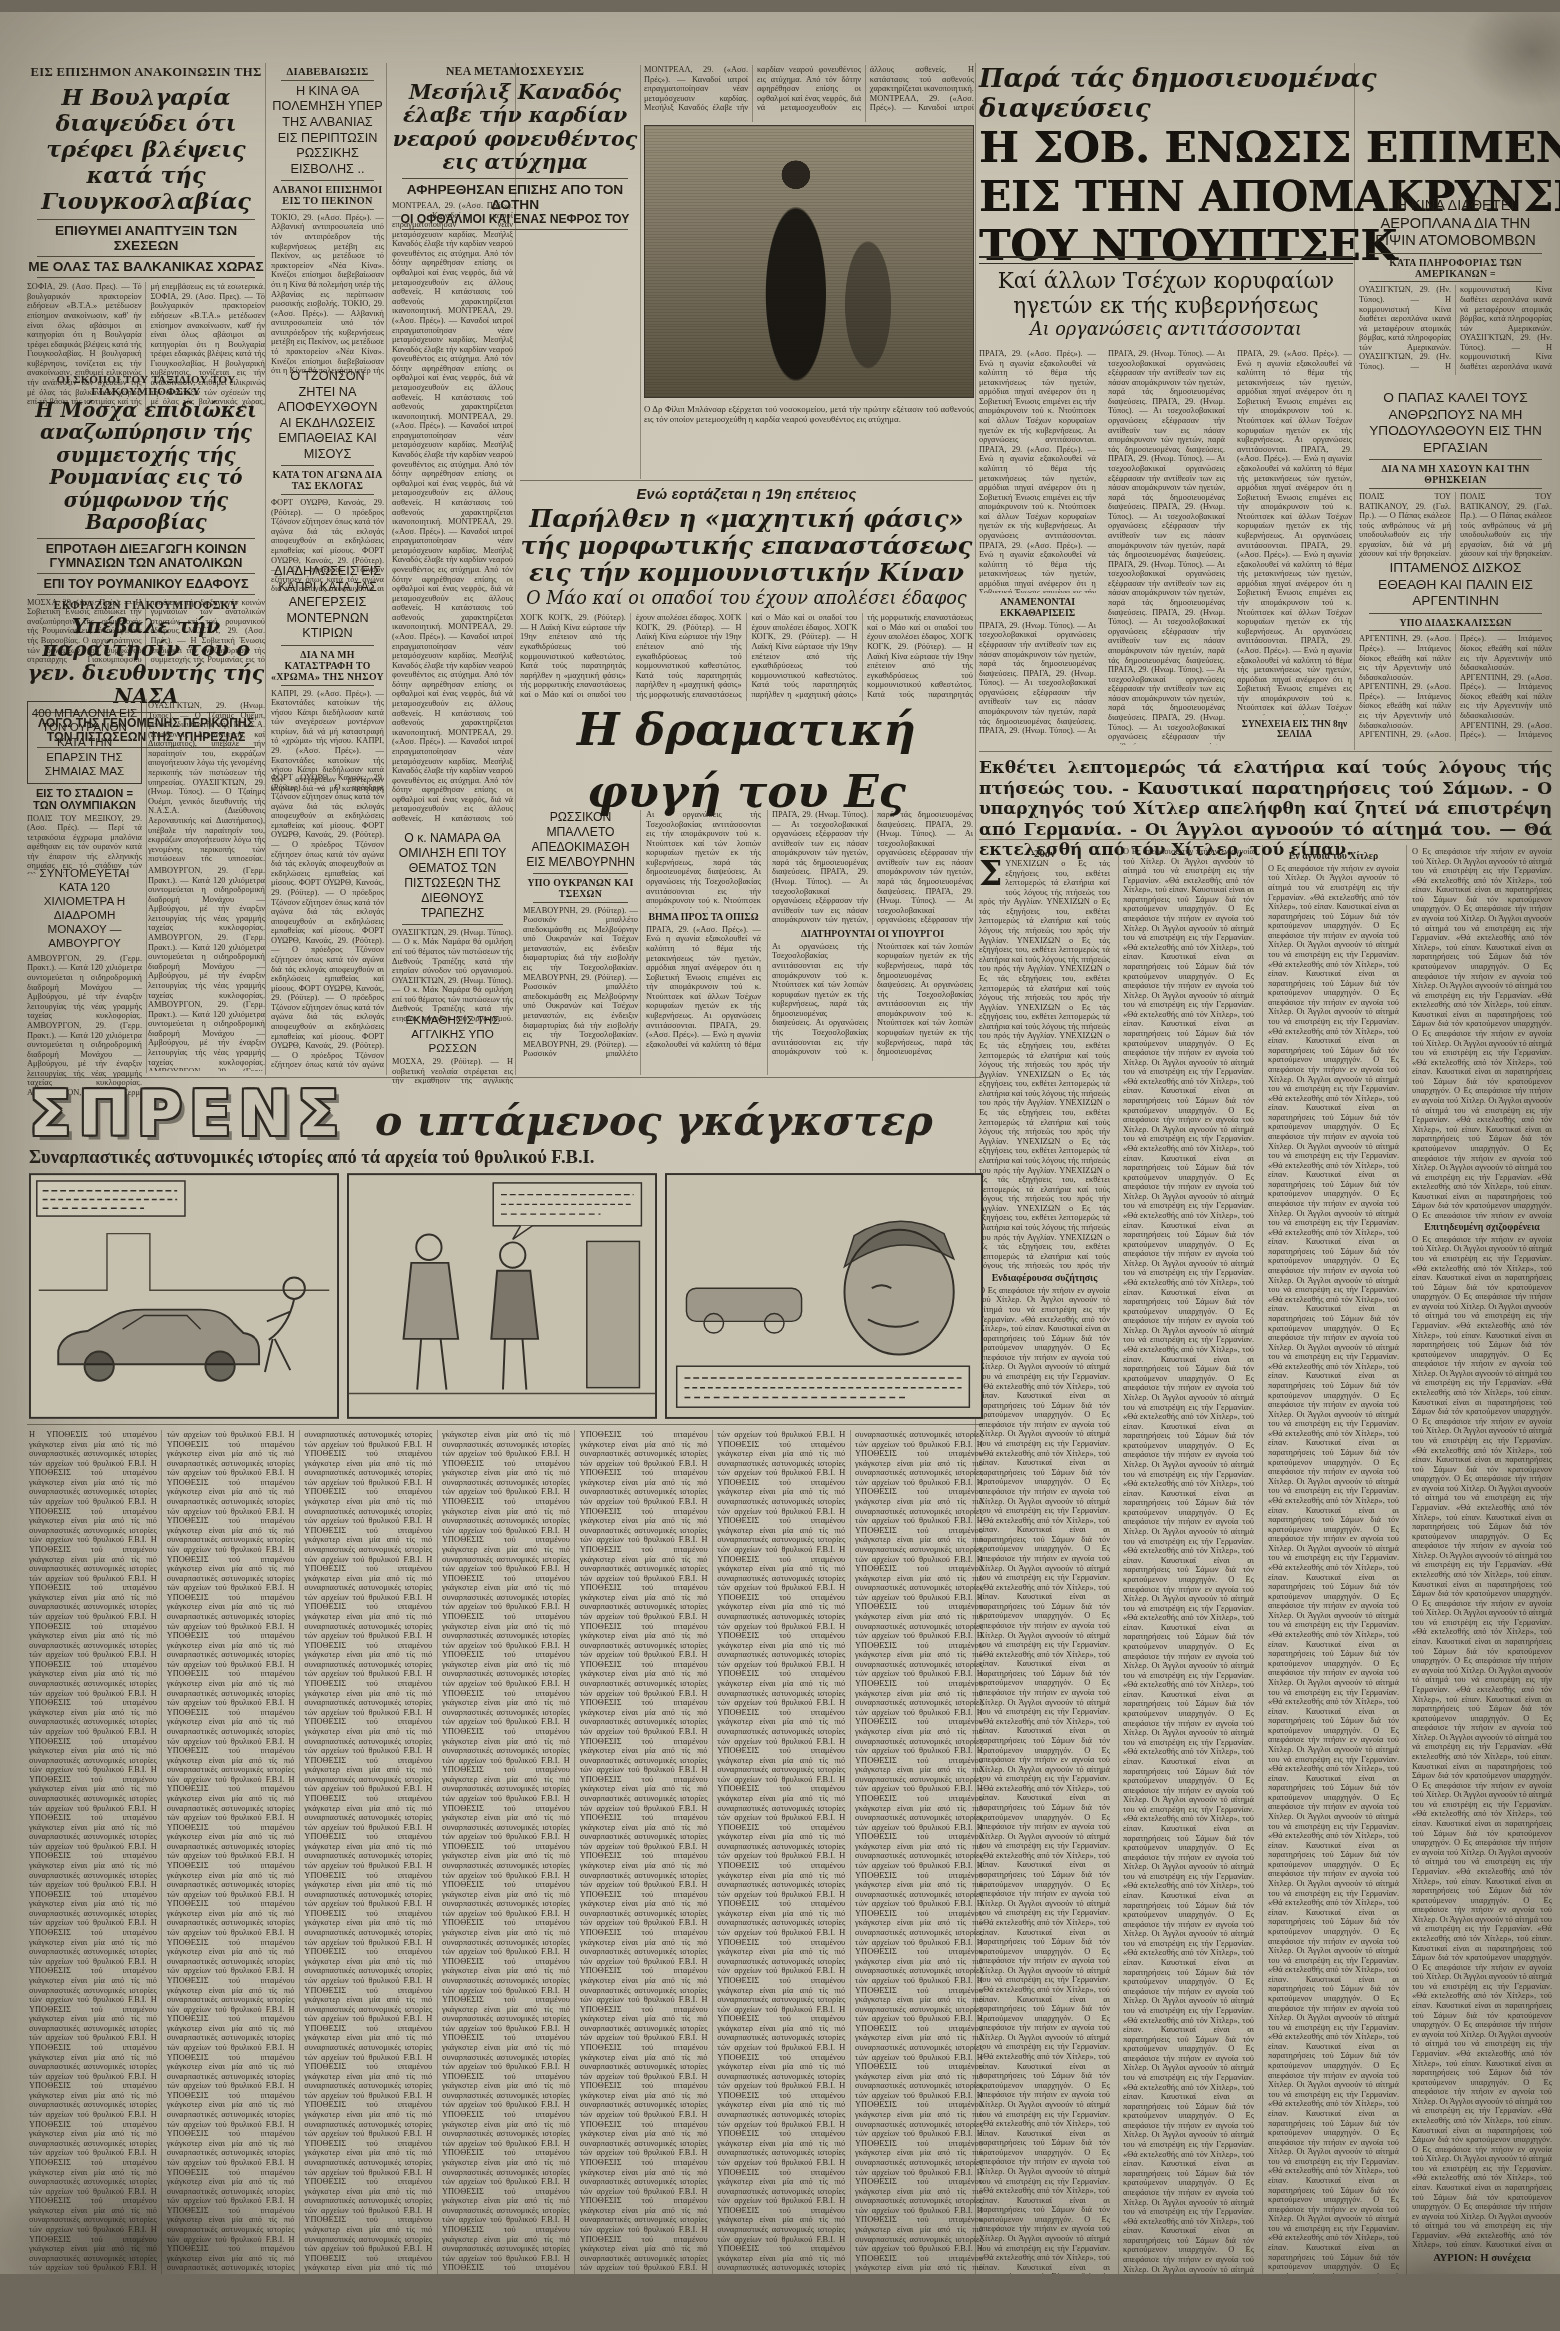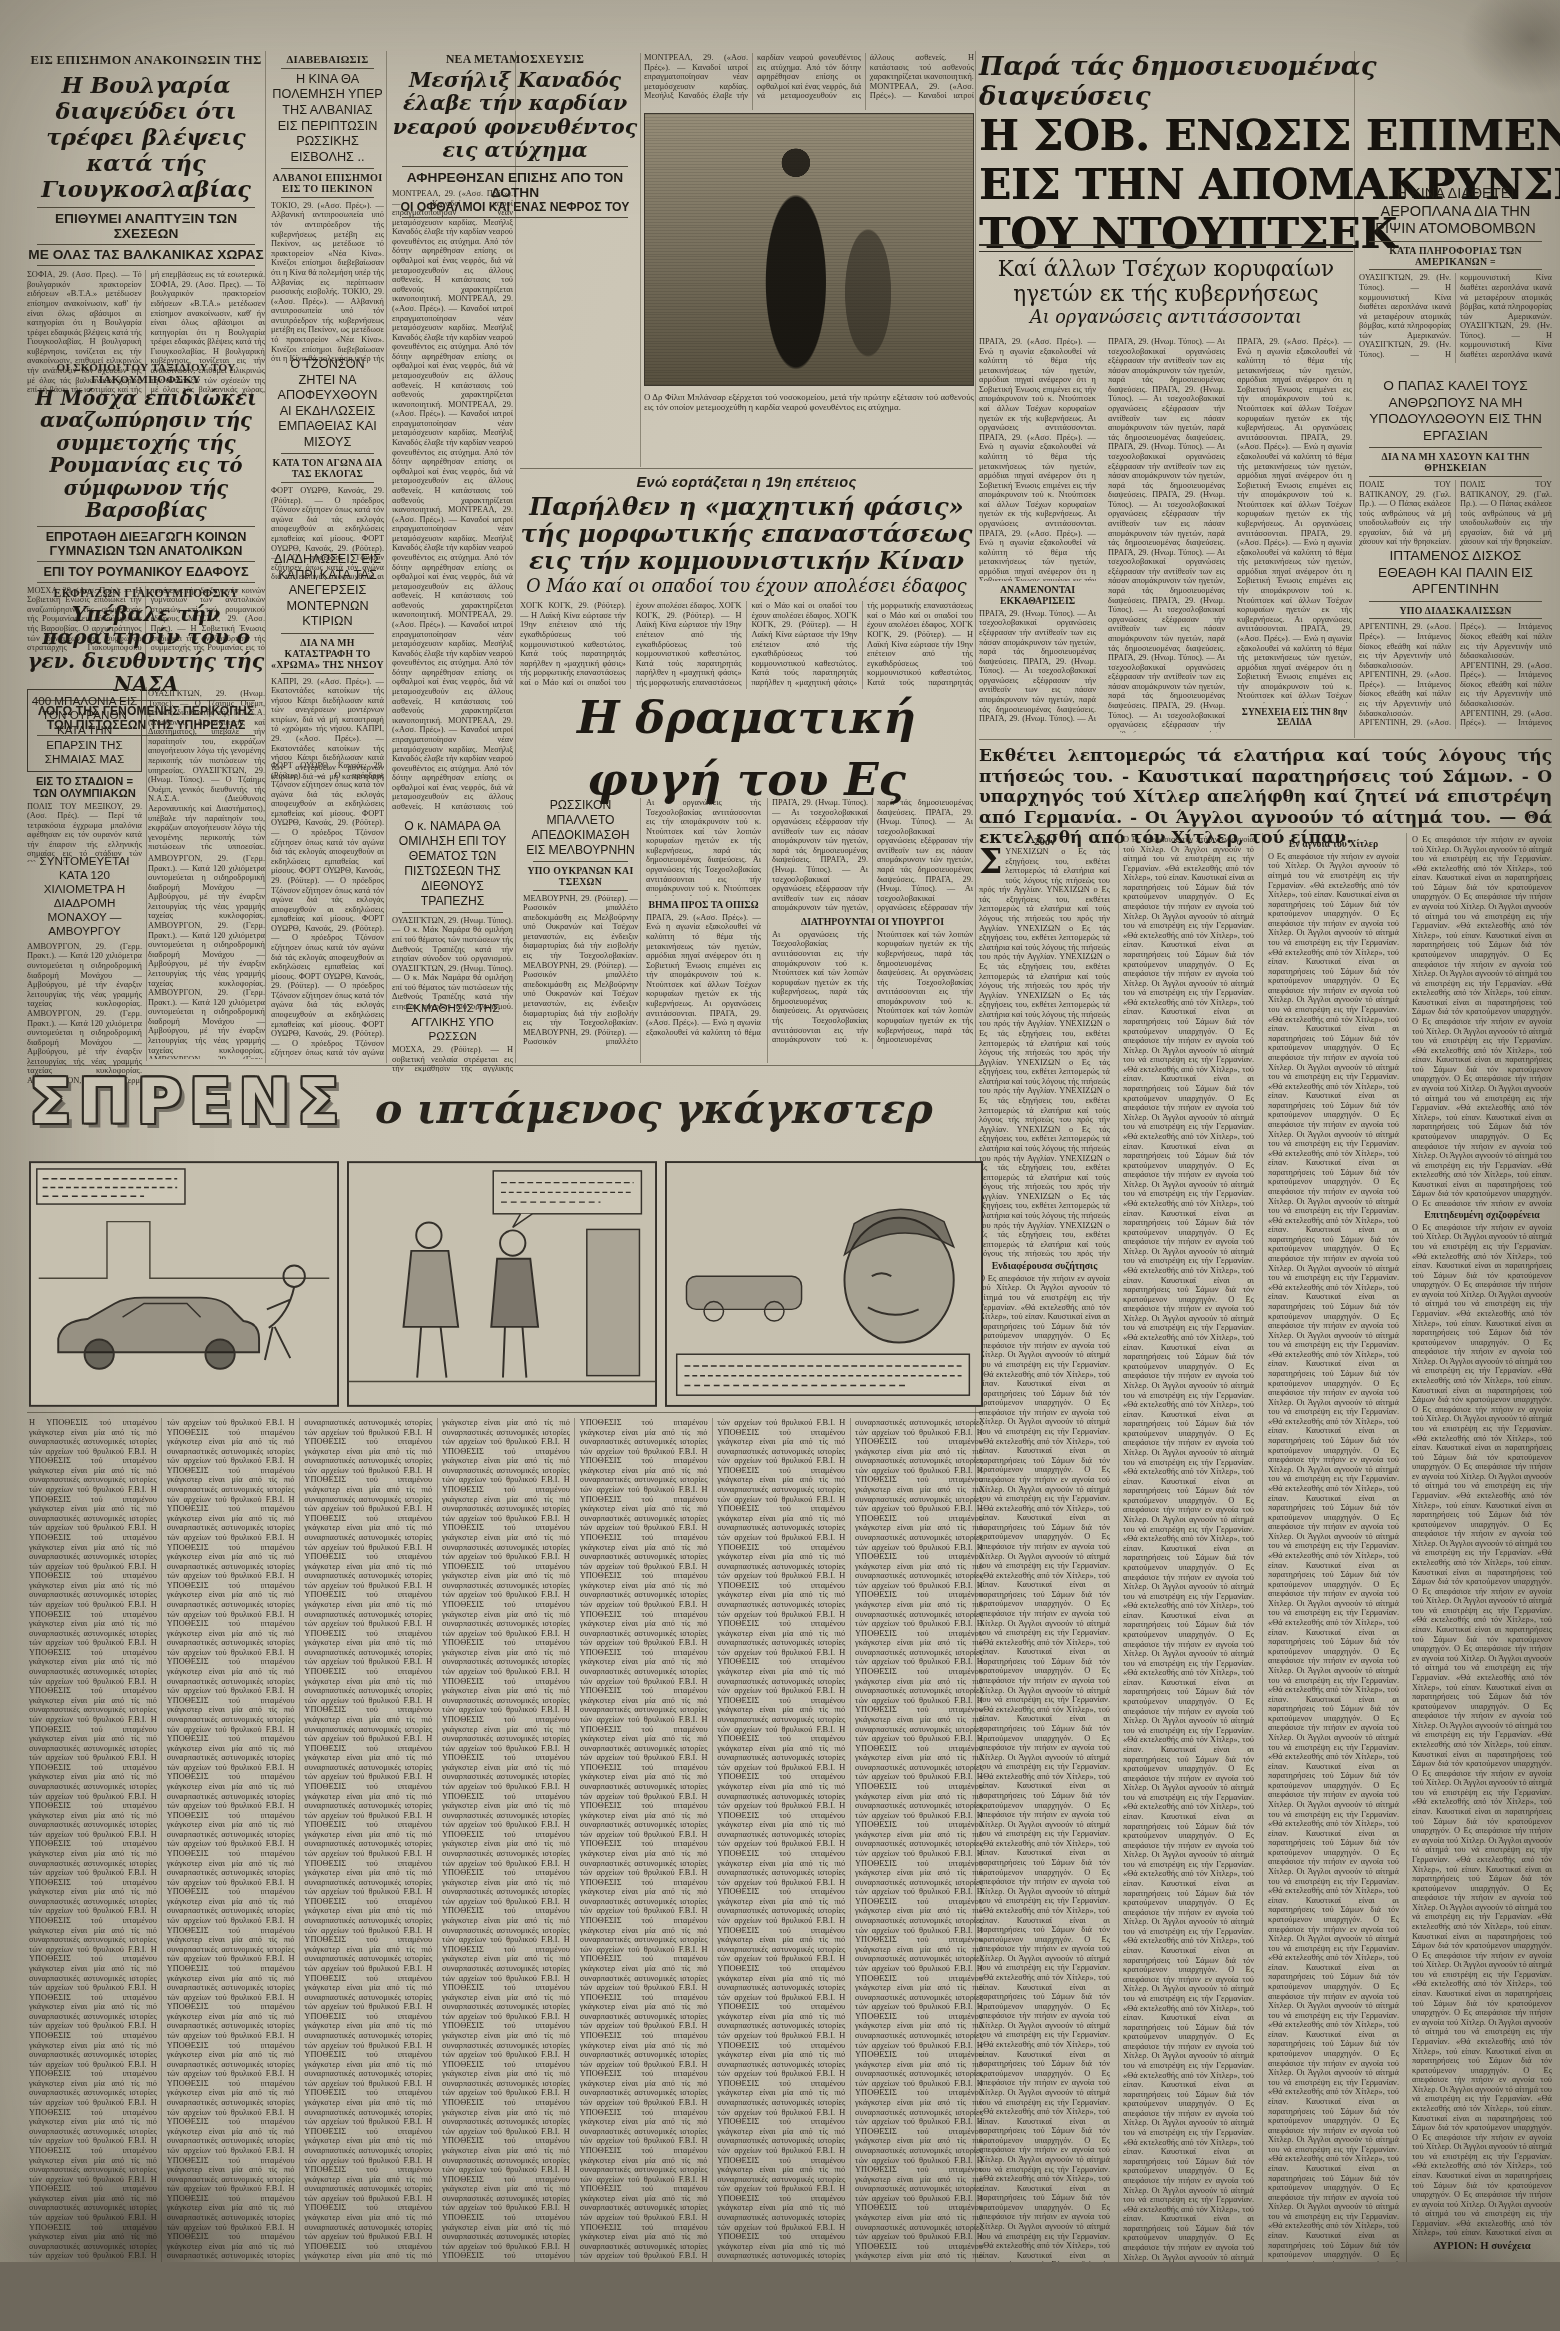--- a/index.html
+++ b/index.html
@@ -1,17 +1,17 @@
 <!DOCTYPE html>
 <html><head>
 <meta charset="utf-8">
 <style>
   html,body{margin:0;padding:0;background:#6e685c;}
   .page{
-    position:relative;width:1560px;height:2262px;margin:0 auto;
+    position:relative;width:1560px;height:2262px;margin:12px auto;
     background:radial-gradient(ellipse at 50% 28%, #cfc9b9 0%, #c7c1b1 55%, #b5af9e 100%);
     font-family:"Liberation Serif",serif;color:#29251e;overflow:hidden;
     box-shadow:inset 0 0 195px rgba(40,34,24,.38);
   }
   .blk{position:absolute;}
   .vr{position:absolute;width:1px;background:#5a5344;opacity:.55;}
   .hrl{position:absolute;height:1px;background:#4e4839;opacity:.7;}
   .dblr{position:absolute;height:4.9px;border-top:2px solid #332f26;border-bottom:1px solid #332f26;}
   .kick{font-weight:bold;text-align:center;color:#221e17;letter-spacing:0.3px;}
   .hl{font-family:"DejaVu Serif",serif;font-weight:bold;font-style:italic;text-align:center;color:#1d1913;margin:0;}
@@ -295,20 +295,21 @@
     <div class="shc">Επιτηδευμένη σχιζοφρένεια</div>
     <div class="bd" style="height:1016px">Ο Ες απεφάσισε τήν πτήσιν εν αγνοία τού Χίτλερ. Οι Άγγλοι αγνοούν τό αίτημά του νά επιστρέψη εις τήν Γερμανίαν. «Θά εκτελεσθής από τόν Χίτλερ», τού είπαν. Καυστικαί είναι αι παρατηρήσεις τού Σάμων διά τόν κρατούμενον υπαρχηγόν. Ο Ες απεφάσισε τήν πτήσιν εν αγνοία τού Χίτλερ. Οι Άγγλοι αγνοούν τό αίτημά του νά επιστρέψη εις τήν Γερμανίαν. «Θά εκτελεσθής από τόν Χίτλερ», τού είπαν. Καυστικαί είναι αι παρατηρήσεις τού Σάμων διά τόν κρατούμενον υπαρχηγόν. Ο Ες απεφάσισε τήν πτήσιν εν αγνοία τού Χίτλερ. Οι Άγγλοι αγνοούν τό αίτημά του νά επιστρέψη εις τήν Γερμανίαν. «Θά εκτελεσθής από τόν Χίτλερ», τού είπαν. Καυστικαί είναι αι παρατηρήσεις τού Σάμων διά τόν κρατούμενον υπαρχηγόν. Ο Ες απεφάσισε τήν πτήσιν εν αγνοία τού Χίτλερ. Οι Άγγλοι αγνοούν τό αίτημά του νά επιστρέψη εις τήν Γερμανίαν. «Θά εκτελεσθής από τόν Χίτλερ», τού είπαν. Καυστικαί είναι αι παρατηρήσεις τού Σάμων διά τόν κρατούμενον υπαρχηγόν. Ο Ες απεφάσισε τήν πτήσιν εν αγνοία τού Χίτλερ. Οι Άγγλοι αγνοούν τό αίτημά του νά επιστρέψη εις τήν Γερμανίαν. «Θά εκτελεσθής από τόν Χίτλερ», τού είπαν. Καυστικαί είναι αι παρατηρήσεις τού Σάμων διά τόν κρατούμενον υπαρχηγόν. Ο Ες απεφάσισε τήν πτήσιν εν αγνοία τού Χίτλερ. Οι Άγγλοι αγνοούν τό αίτημά του νά επιστρέψη εις τήν Γερμανίαν. «Θά εκτελεσθής από τόν Χίτλερ», τού είπαν. Καυστικαί είναι αι παρατηρήσεις τού Σάμων διά τόν κρατούμενον υπαρχηγόν. Ο Ες απεφάσισε τήν πτήσιν εν αγνοία τού Χίτλερ. Οι Άγγλοι αγνοούν τό αίτημά του νά επιστρέψη εις τήν Γερμανίαν. «Θά εκτελεσθής από τόν Χίτλερ», τού είπαν. Καυστικαί είναι αι παρατηρήσεις τού Σάμων διά τόν κρατούμενον υπαρχηγόν. Ο Ες απεφάσισε τήν πτήσιν εν αγνοία τού Χίτλερ. Οι Άγγλοι αγνοούν τό αίτημά του νά επιστρέψη εις τήν Γερμανίαν. «Θά εκτελεσθής από τόν Χίτλερ», τού είπαν. Καυστικαί είναι αι παρατηρήσεις τού Σάμων διά τόν κρατούμενον υπαρχηγόν. Ο Ες απεφάσισε τήν πτήσιν εν αγνοία τού Χίτλερ. Οι Άγγλοι αγνοούν τό αίτημά του νά επιστρέψη εις τήν Γερμανίαν. «Θά εκτελεσθής από τόν Χίτλερ», τού είπαν. Καυστικαί είναι αι παρατηρήσεις τού Σάμων διά τόν κρατούμενον υπαρχηγόν. Ο Ες απεφάσισε τήν πτήσιν εν αγνοία τού Χίτλερ. Οι Άγγλοι αγνοούν τό αίτημά του νά επιστρέψη εις τήν Γερμανίαν. «Θά εκτελεσθής από τόν Χίτλερ», τού είπαν. Καυστικαί είναι αι παρατηρήσεις τού Σάμων διά τόν κρατούμενον υπαρχηγόν. Ο Ες απεφάσισε τήν πτήσιν εν αγνοία τού Χίτλερ. Οι Άγγλοι αγνοούν τό αίτημά του νά επιστρέψη εις τήν Γερμανίαν. «Θά εκτελεσθής από τόν Χίτλερ», τού είπαν. Καυστικαί είναι αι παρατηρήσεις τού Σάμων διά τόν κρατούμενον υπαρχηγόν. Ο Ες απεφάσισε τήν πτήσιν εν αγνοία τού Χίτλερ. Οι Άγγλοι αγνοούν τό αίτημά του νά επιστρέψη εις τήν Γερμανίαν. «Θά εκτελεσθής από τόν Χίτλερ», τού είπαν. Καυστικαί είναι αι παρατηρήσεις τού Σάμων διά τόν κρατούμενον υπαρχηγόν. Ο Ες απεφάσισε τήν πτήσιν εν αγνοία τού Χίτλερ. Οι Άγγλοι αγνοούν τό αίτημά του νά επιστρέψη εις τήν Γερμανίαν. «Θά εκτελεσθής από τόν Χίτλερ», τού είπαν. Καυστικαί είναι αι παρατηρήσεις τού Σάμων διά τόν κρατούμενον υπαρχηγόν. Ο Ες απεφάσισε τήν πτήσιν εν αγνοία τού Χίτλερ. Οι Άγγλοι αγνοούν τό αίτημά του νά επιστρέψη εις τήν Γερμανίαν. «Θά εκτελεσθής από τόν Χίτλερ», τού είπαν. Καυστικαί είναι αι παρατηρήσεις τού Σάμων διά τόν κρατούμενον υπαρχηγόν. Ο Ες απεφάσισε τήν πτήσιν εν αγνοία τού Χίτλερ. Οι Άγγλοι αγνοούν τό αίτημά του νά επιστρέψη εις τήν Γερμανίαν. «Θά εκτελεσθής από τόν Χίτλερ», τού είπαν. Καυστικαί είναι αι παρατηρήσεις τού Σάμων διά τόν κρατούμενον υπαρχηγόν. Ο Ες απεφάσισε τήν πτήσιν εν αγνοία τού Χίτλερ. Οι Άγγλοι αγνοούν τό αίτημά του νά επιστρέψη εις τήν Γερμανίαν. «Θά εκτελεσθής από τόν Χίτλερ», τού είπαν. Καυστικαί είναι αι παρατηρήσεις τού Σάμων διά τόν κρατούμενον υπαρχηγόν. Ο Ες απεφάσισε τήν πτήσιν εν αγνοία τού Χίτλερ. Οι Άγγλοι αγνοούν τό αίτημά του νά επιστρέψη εις τήν Γερμανίαν. «Θά εκτελεσθής από τόν Χίτλερ», τού είπαν. Καυστικαί είναι αι παρατηρήσεις τού Σάμων διά τόν κρατούμενον υπαρχηγόν. Ο Ες απεφάσισε τήν πτήσιν εν αγνοία τού Χίτλερ. Οι Άγγλοι αγνοούν τό αίτημά του νά επιστρέψη εις τήν Γερμανίαν. «Θά εκτελεσθής από τόν Χίτλερ», τού είπαν. Καυστικαί είναι αι παρατηρήσεις τού Σάμων διά τόν κρατούμενον υπαρχηγόν. Ο Ες απεφάσισε τήν πτήσιν εν αγνοία τού Χίτλερ. Οι Άγγλοι αγνοούν τό αίτημά του νά επιστρέψη εις τήν Γερμανίαν. «Θά εκτελεσθής από τόν Χίτλερ», τού είπαν. Καυστικαί είναι αι παρατηρήσεις τού Σάμων διά τόν κρατούμενον υπαρχηγόν. Ο Ες απεφάσισε τήν πτήσιν εν αγνοία τού Χίτλερ. Οι Άγγλοι αγνοούν τό αίτημά του νά επιστρέψη εις τήν Γερμανίαν. «Θά εκτελεσθής από τόν Χίτλερ», τού είπαν. Καυστικαί είναι αι παρατηρήσεις τού Σάμων διά τόν κρατούμενον υπαρχηγόν. Ο Ες απεφάσισε τήν πτήσιν εν αγνοία τού Χίτλερ. Οι Άγγλοι αγνοούν τό αίτημά του νά επιστρέψη εις τήν Γερμανίαν. «Θά εκτελεσθής από τόν Χίτλερ», τού είπαν. Καυστικαί είναι αι παρατηρήσεις τού Σάμων διά τόν κρατούμενον υπαρχηγόν. Ο Ες απεφάσισε τήν πτήσιν εν αγνοία τού Χίτλερ. Οι Άγγλοι αγνοούν τό αίτημά του νά επιστρέψη εις τήν Γερμανίαν. «Θά εκτελεσθής από τόν Χίτλερ», τού είπαν. Καυστικαί είναι αι παρατηρήσεις τού Σάμων διά τόν κρατούμενον υπαρχηγόν. </div>
     <div class="tomo">ΑΥΡΙΟΝ: Η συνέχεια</div>
   </section>
 
   <section class="blk" style="left:29px;top:1071px;width:954px">
     <div>
       <span class="comic-big">ΣΠΡΕΝΣ</span>
       <span class="comic-script">ο ιπτάμενος γκάγκστερ</span>
     </div>
+    <div class="comic-sub" style="margin-top:2px">Συναρπαστικές αστυνομικές ιστορίες από τά αρχεία τού θρυλικού F.B.I.</div>
   </section>
 
   <section class="blk" style="left:29px;top:1161px;width:954px;height:246px">
     <svg class="panel" style="left:0;width:310px" viewBox="0 0 318 252">
       <rect x="1" y="1" width="316" height="250" fill="none" stroke="#34302a" stroke-width="2"></rect>
       <path d="M10,120 h70 v-58 h44 v58 h184" fill="none" stroke="#4a4539" stroke-width="1.5"></path>
       <g>
         <path d="M30,182 q4,-18 30,-20 l28,-16 q10,-6 30,-6 h58 q24,0 34,14 l10,10 q16,2 16,18 v14 h-206 z" fill="rgba(52,48,40,.32)" stroke="#34302a" stroke-width="2"></path>
         <circle cx="72" cy="198" r="15" fill="rgba(30,27,22,.55)" stroke="#34302a" stroke-width="2"></circle>
         <circle cx="196" cy="198" r="15" fill="rgba(30,27,22,.55)" stroke="#34302a" stroke-width="2"></circle>

